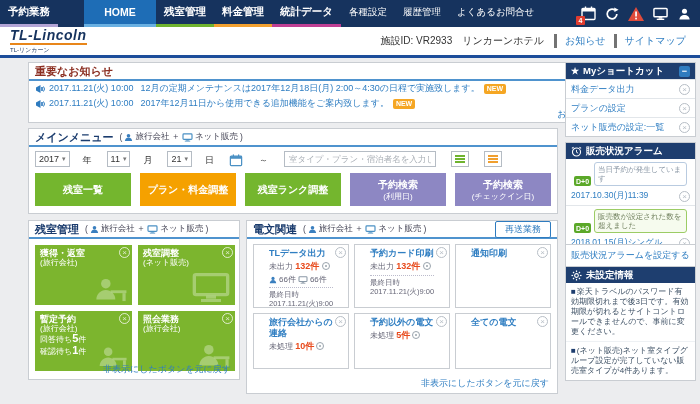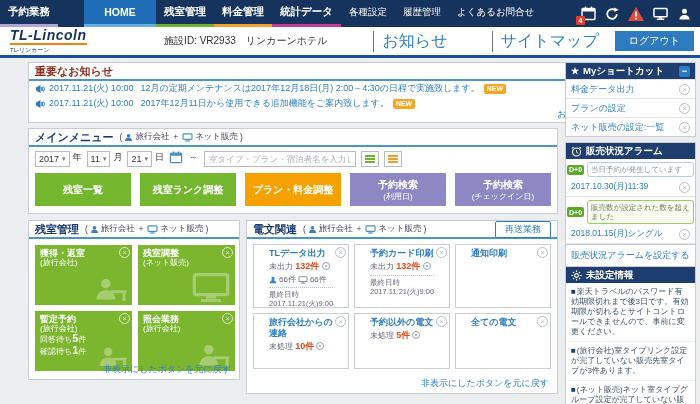--- a/index.html
+++ b/index.html
@@ -17,21 +17,21 @@
 .nav-ico { position:relative; width:16px; height:16px; display:flex; align-items:center; justify-content:center; cursor:pointer; }
 .cal-badge { position:absolute; bottom:-3px; left:-4px; background:#e03c2f; color:#fff; font-size:7px; font-weight:bold; padding:0 2.5px; line-height:9px; border-radius:1px; }
 
 
 .logobar { position:absolute; top:27px; left:0; width:700px; height:31px; background:#fff; border-bottom:3px solid #1c4d9a; display:flex; align-items:center; }
 .logo { margin-left:10px; display:flex; flex-direction:column; cursor:pointer; }
 .logo-main { font-style:italic; font-weight:bold; font-size:14px; color:#16335e; border-bottom:2px solid #e8861a; line-height:15px; letter-spacing:0.5px; }
 .logo-sub { font-size:6px; color:#16335e; margin-top:1px; }
 .header-right { margin-left:auto; display:flex; align-items:center; padding-right:6px; }
 .facility { font-size:10px; color:#333; padding-right:10px; }
-.hlink { font-size:16px; color:#2f7ec2; padding:0 8px; border-left:1px solid #737373; cursor:pointer;margin-left:36px; }
+.hlink { font-size:10px; color:#2f7ec2; padding:0 8px; border-left:3px solid #737373; cursor:pointer; }
 .logout-btn { background:#2e7bbf; color:#fff; font-size:10px; padding:3px 14px; margin-left:8px; border:none; cursor:pointer; }
 
 
 .panel { position:absolute; background:#fff; border:1px solid #c9cdd2; }
 .p-head { display:flex; align-items:center; height:18px; padding:0 6px; border-bottom:2px solid #4f93ce; }
 .p-title { font-size:11px; font-weight:bold; color:#1b3c6e; }
 .p-title.red { color:#8c2f22; }
 .scope { display:flex; align-items:center; gap:2px; margin-left:6px; font-size:8.5px; color:#445; }
 .collapse-btn { margin-left:auto; width:13px; height:13px; background:#2e7bbf; color:#fff; font-size:10px; line-height:12px; text-align:center; border-radius:2px; cursor:pointer; }
 .cx { width:11px; height:11px; border:1px solid #b7bec6; border-radius:50%; color:#b7bec6; font-size:8px; line-height:9px; text-align:center; flex:none; cursor:pointer; }
@@ -42,21 +42,21 @@
 #notices { left:28px; top:62px; width:602px; height:61px; }
 .n-row { display:flex; align-items:center; height:15px; padding:0 6px; font-size:9px; }
 .n-date { color:#2f7ec2; margin:0 7px 0 4px; white-space:nowrap; }
 .n-text { color:#2f7ec2; white-space:nowrap; overflow:hidden; cursor:pointer; }
 .new-badge { background:#f5a623; color:#fff; font-size:7px; font-weight:bold; padding:0 3px; margin-left:4px; border-radius:2px; line-height:10px; }
 .n-row .cx { margin-left:auto; }
 .n-more { position:absolute; right:8px; bottom:1px; font-size:9px; color:#2f7ec2; cursor:pointer; }
 
 
 #mainmenu { left:28px; top:128px; width:530px; height:86px; }
-.mm-controls { display:flex; align-items:flex-start; padding:4px 6px 3px; gap:3px; }
+.mm-controls { display:flex; align-items:flex-end; padding:4px 6px 3px; gap:13px; }
 .sel { border:1px solid #b5bcc4; background:#fff; font-size:9px; color:#333; height:16px; display:flex; align-items:center; padding:0 3px; gap:3px; cursor:pointer; }
 .caret { color:#777; font-size:7px; }
 .lbl { font-size:9px; color:#333; margin-right:2px; }
 .tilde { font-size:9px; color:#333; margin:0 3px; }
 .search { height:16px; width:152px; border:1px solid #b5bcc4; font-size:8.5px; padding:0 4px; color:#444; }
 .search::placeholder { color:#a8aeb5; }
 .view-btn { width:18px; height:16px; border:1px solid #b5bcc4; background:#fff; display:flex; align-items:center; justify-content:center; margin-left:2px; cursor:pointer; }
 .bars { width:10px; height:8px; background:repeating-linear-gradient(to bottom,#6fb32f 0 2px,transparent 2px 3px); }
 .bars.org { background:repeating-linear-gradient(to bottom,#f09f2e 0 2px,transparent 2px 3px); }
 .mm-buttons { display:flex; gap:9px; padding:3px 6px; }
@@ -91,21 +91,21 @@
 
 
 .sbox { position:absolute; left:565px; width:131px; background:#fff; border:1px solid #c9cdd2; }
 .s-head { background:#1e3e6f; color:#fff; height:16px; display:flex; align-items:center; padding:0 5px; font-size:9.5px; font-weight:bold; gap:4px; }
 .s-head .star { color:#fff; font-size:9px; }
 .s-head .collapse-btn { width:11px; height:11px; font-size:9px; line-height:10px; }
 .s-item { display:flex; align-items:center; height:19px; padding:0 5px; font-size:9px; color:#2f7ec2; border-top:1px solid #e2e6ea; cursor:pointer; }
 .s-item .cx { margin-left:auto; }
 #shortcuts { top:62px; }
 #alarm { top:142px; }
-.a-entry { padding:3px 1px 2px; display:flex; align-items:center; gap:3px; }
+.a-entry { padding:3px 8px 2px; display:flex; align-items:flex-end; gap:3px; }
 .dbadge { background:#5ba829; color:#fff; font-size:7px; font-weight:bold; padding:1.5px 2px; border-radius:2px; white-space:nowrap; flex:none; }
 .bubble { flex:1; border:1px solid #b9cbe0; border-radius:3px; padding:2px 3px; font-size:7.5px; color:#8a97a5; background:#fff; line-height:9px; }
 .bubble.green { border-color:#9ccc65; background:#f6fbee; color:#70805e; }
 .a-date { display:flex; align-items:center; padding:2px 5px 3px; font-size:8.5px; color:#2f7ec2; border-bottom:1px solid #e2e6ea; cursor:pointer; }
 .a-date .cx { margin-left:auto; }
 .see-all { text-align:right; padding:3px 6px; font-size:9px; color:#2f7ec2; cursor:pointer; }
 #alarm-setup { top:244px; }
 .a-setup { text-align:center; padding:4px 0; font-size:9px; color:#2f7ec2; cursor:pointer; }
 #unset { top:266px; }
 .u-item { padding:4px 5px; font-size:8px; color:#3c4f63; line-height:10px; }
@@ -165,21 +165,20 @@
 
 <div class="logobar">
   <div class="logo">
     <span class="logo-main">TL-Lincoln</span>
     <span class="logo-sub">TL-リンカーン</span>
   </div>
   <div class="header-right">
     <span class="facility"><span>施設ID: VR2933</span>　<span>リンカーンホテル</span></span>
     <span class="hlink">お知らせ</span>
     <span class="hlink">サイトマップ</span>
-    <button class="logout-btn">ログアウト</button>
   </div>
 </div>
 
 <div class="panel" id="notices">
   <div class="p-head">
     <span class="p-title red">重要なお知らせ</span>
     <span class="collapse-btn">−</span>
   </div>
   <div class="n-row">
     <svg width="10" height="10" viewBox="0 0 10 10">
@@ -254,25 +253,25 @@
         <span class="bars"></span>
       </span>
     <span class="view-btn">
         <span class="bars org"></span>
       </span>
   </div>
   <div class="mm-buttons">
     <button class="mbtn bg-green">
         <span>残室一覧</span>
       </button>
+    <button class="mbtn bg-orange">
+        <span>プラン・料金調整</span>
+      </button>
     <button class="mbtn bg-green">
         <span>残室ランク調整</span>
-      </button>
-    <button class="mbtn bg-orange">
-        <span>プラン・料金調整</span>
       </button>
     <button class="mbtn bg-purple">
         <span>予約検索</span>
         <span class="sub">(利用日)</span>
       </button>
     <button class="mbtn bg-purple">
         <span>予約検索</span>
         <span class="sub">(チェックイン日)</span>
       </button>
   </div>
@@ -493,16 +492,15 @@
           <line x1="9.7" y1="6" x2="11.5" y2="6"></line>
           <line x1="2.2" y1="2.2" x2="3.4" y2="3.4"></line>
           <line x1="8.6" y1="8.6" x2="9.8" y2="9.8"></line>
           <line x1="2.2" y1="9.8" x2="3.4" y2="8.6"></line>
           <line x1="8.6" y1="3.4" x2="9.8" y2="2.2"></line>
         </g>
       </svg>
     <span>未設定情報</span>
   </div>
   <div class="u-item"><span class="u-bullet">■</span><span>楽天トラベルのパスワード有効期限切れまで後3日です。有効期限が切れるとサイトコントロールできませんので、事前に変更ください。</span></div>
-  <div class="u-item"><span class="u-bullet">■</span><span>(旅行会社)室タイプリンク設定が完了していない販売先室タイプが3件あります。</span></div>
   <div class="u-item"><span class="u-bullet">■</span><span>(ネット販売)ネット室タイプグループ設定が完了していない販売室タイプが4件あります。</span></div>
 
 </div>
 
 </body></html>

